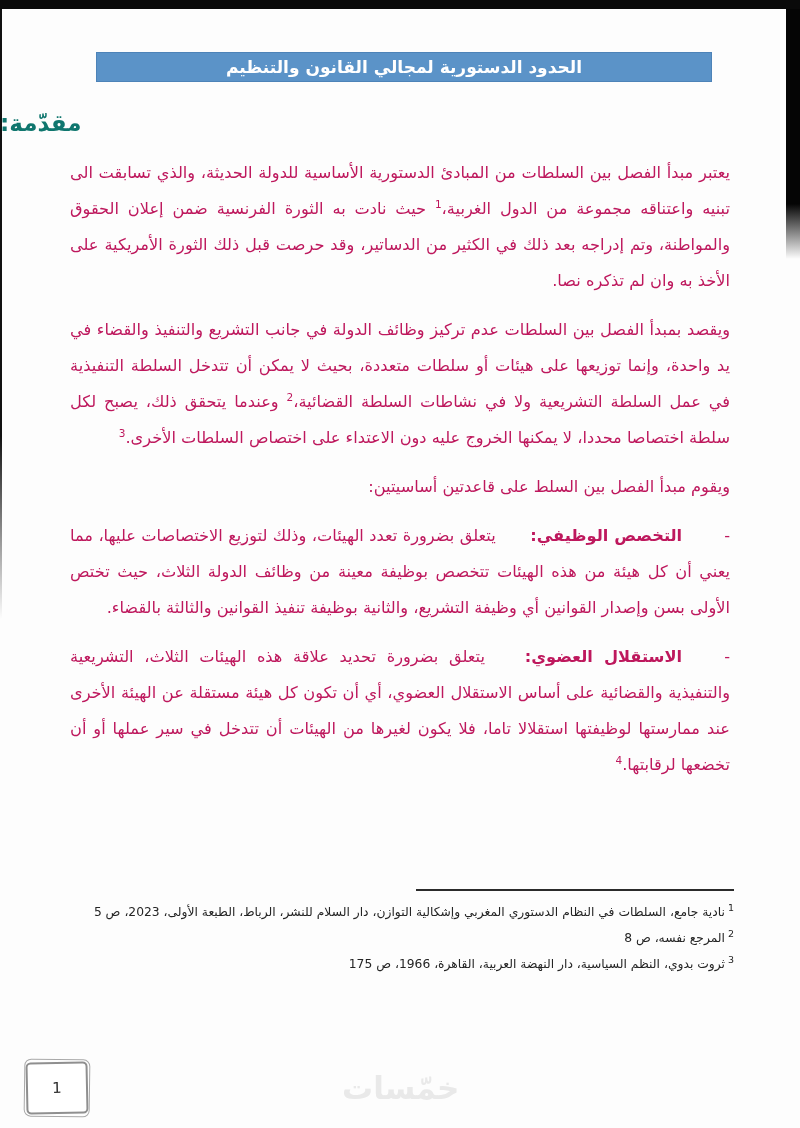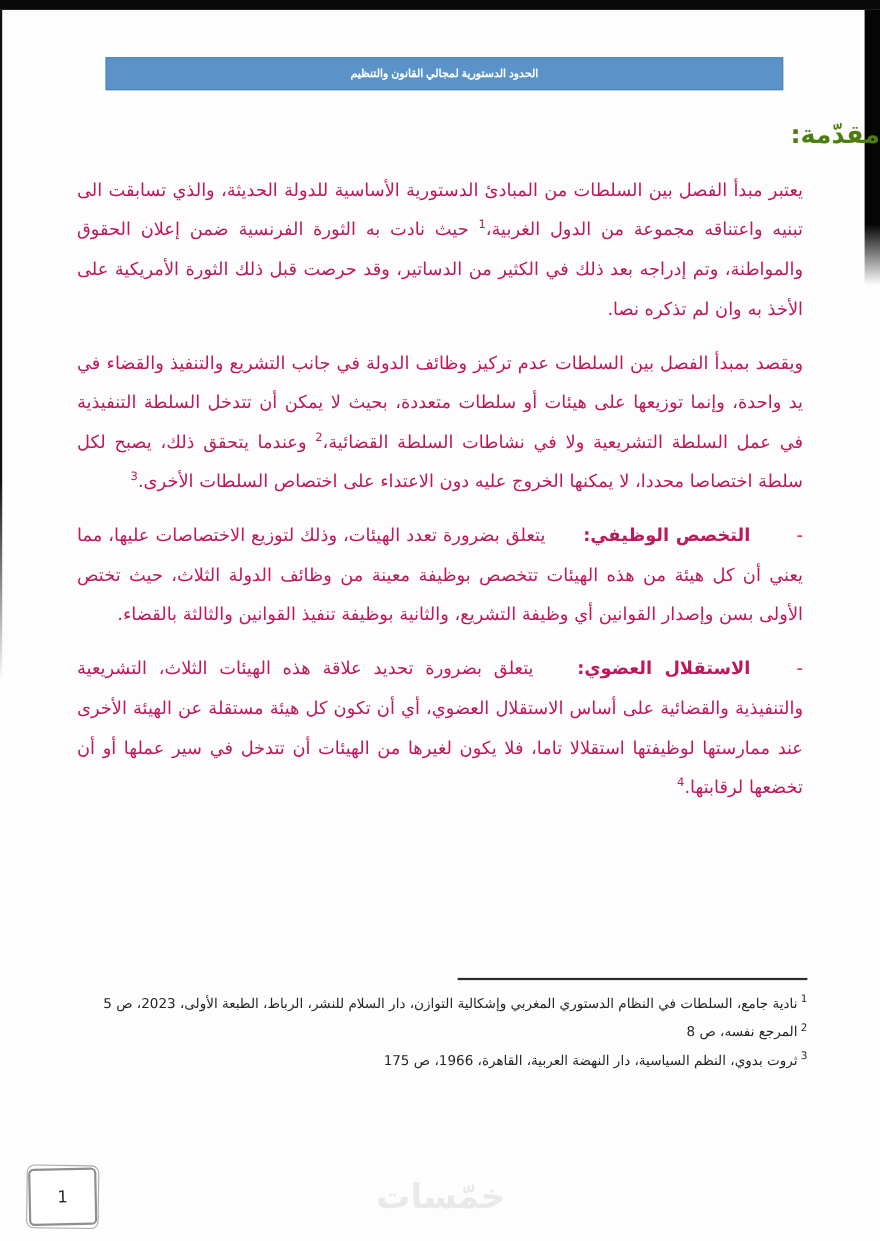--- a/index.html
+++ b/index.html
@@ -10,25 +10,25 @@
   .scan-top{position:absolute;top:0;left:0;width:800px;height:9px;background:#0a0a0a;}
   .scan-right{position:absolute;top:9px;right:0;width:14px;height:250px;
               background:linear-gradient(to bottom,#050505 78%,rgba(5,5,5,0));}
   .scan-left{position:absolute;top:9px;left:0;width:2px;height:610px;
              background:linear-gradient(to bottom,#111 70%,rgba(17,17,17,0));}
 
   
   .banner{position:absolute;top:52px;left:96px;width:616px;height:30px;
           background:#5b93c8;border:1px solid #4d83b8;box-sizing:border-box;
           display:flex;align-items:center;justify-content:center;}
-  .banner span{color:#ffffff;font-size:10px;font-weight:bold;letter-spacing:.2px;font-family:Liberation Serif, serif;}
+  .banner span{color:#ffffff;font-size:17px;font-weight:bold;letter-spacing:.2px;}
 
   
-  .heading{position:absolute;top:110px;left:0;width:100%;text-align:right;
-           font-size:23px;font-weight:bold;color:#4d7c0f;}
+  .heading{position:absolute;top:110px;left:0;width:100%;text-align:left;
+           font-size:23px;font-weight:bold;color:#0f766e;}
 
   
   .content{position:absolute;top:155px;right:70px;left:70px;
            font-size:16.2px;color:#be185d;text-align:justify;text-justify:inter-word;
            line-height:36px;}
   .block{margin:0 0 13px 0;}
   .block .bold{font-weight:bold;margin-left:29px;}
   .block .sup{font-size:10.5px;vertical-align:super;line-height:0;}
   .block .tab{display:inline-block;width:42px;}
 
@@ -61,20 +61,21 @@
 
   <div class="banner">
     <span>الحدود الدستورية لمجالي القانون والتنظيم</span>
   </div>
 
   <div class="heading">مقدّمة:</div>
 
   <div class="content">
       <div class="block p"><span>يعتبر مبدأ الفصل بين السلطات من المبادئ الدستورية الأساسية للدولة الحديثة، والذي تسابقت الى تبنيه واعتناقه مجموعة من الدول الغربية،</span><span class="sup">1</span><span> حيث نادت به الثورة الفرنسية ضمن إعلان الحقوق والمواطنة، وتم إدراجه بعد ذلك في الكثير من الدساتير، وقد حرصت قبل ذلك الثورة الأمريكية على الأخذ به وان لم تذكره نصا.</span></div>
       <div class="block p"><span>ويقصد بمبدأ الفصل بين السلطات عدم تركيز وظائف الدولة في جانب التشريع والتنفيذ والقضاء في يد واحدة، وإنما توزيعها على هيئات أو سلطات متعددة، بحيث لا يمكن أن تتدخل السلطة التنفيذية في عمل السلطة التشريعية ولا في نشاطات السلطة القضائية،</span><span class="sup">2</span><span> وعندما يتحقق ذلك، يصبح لكل سلطة اختصاصا محددا، لا يمكنها الخروج عليه دون الاعتداء على اختصاص السلطات الأخرى.</span><span class="sup">3</span></div>
+      <div class="block p"><span>ويقوم مبدأ الفصل بين السلط على قاعدتين أساسيتين:</span></div>
       <div class="block li"><span>-</span><span class="tab"></span><span class="bold">التخصص الوظيفي:</span><span> يتعلق بضرورة تعدد الهيئات، وذلك لتوزيع الاختصاصات عليها، مما يعني أن كل هيئة من هذه الهيئات تتخصص بوظيفة معينة من وظائف الدولة الثلاث، حيث تختص الأولى بسن وإصدار القوانين أي وظيفة التشريع، والثانية بوظيفة تنفيذ القوانين والثالثة بالقضاء.</span></div>
       <div class="block li"><span>-</span><span class="tab"></span><span class="bold">الاستقلال العضوي:</span><span> يتعلق بضرورة تحديد علاقة هذه الهيئات الثلاث، التشريعية والتنفيذية والقضائية على أساس الاستقلال العضوي، أي أن تكون كل هيئة مستقلة عن الهيئة الأخرى عند ممارستها لوظيفتها استقلالا تاما، فلا يكون لغيرها من الهيئات أن تتدخل في سير عملها أو أن تخضعها لرقابتها.</span><span class="sup">4</span></div>
     </div>
 
   <div class="footnotes">
     <div class="fn-sep"></div>
     <div>
         <div class="fn-item"><span class="fn-num">1</span><span>نادية جامع، السلطات في النظام الدستوري المغربي وإشكالية التوازن، دار السلام للنشر، الرباط، الطبعة الأولى، 2023، ص 5</span></div>
         <div class="fn-item"><span class="fn-num">2</span><span>المرجع نفسه، ص 8</span></div>
         <div class="fn-item"><span class="fn-num">3</span><span>ثروت بدوي، النظم السياسية، دار النهضة العربية، القاهرة، 1966، ص 175</span></div>

